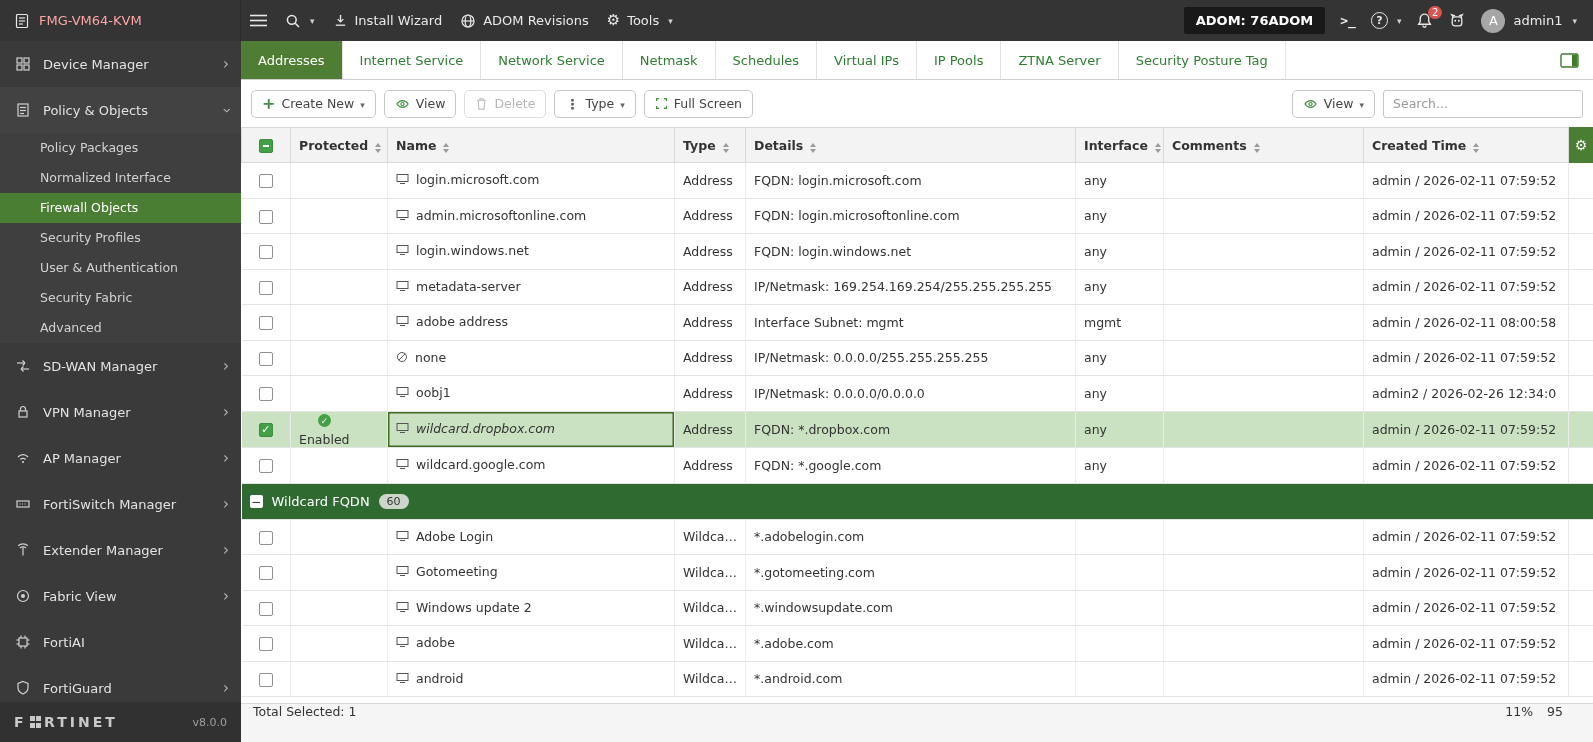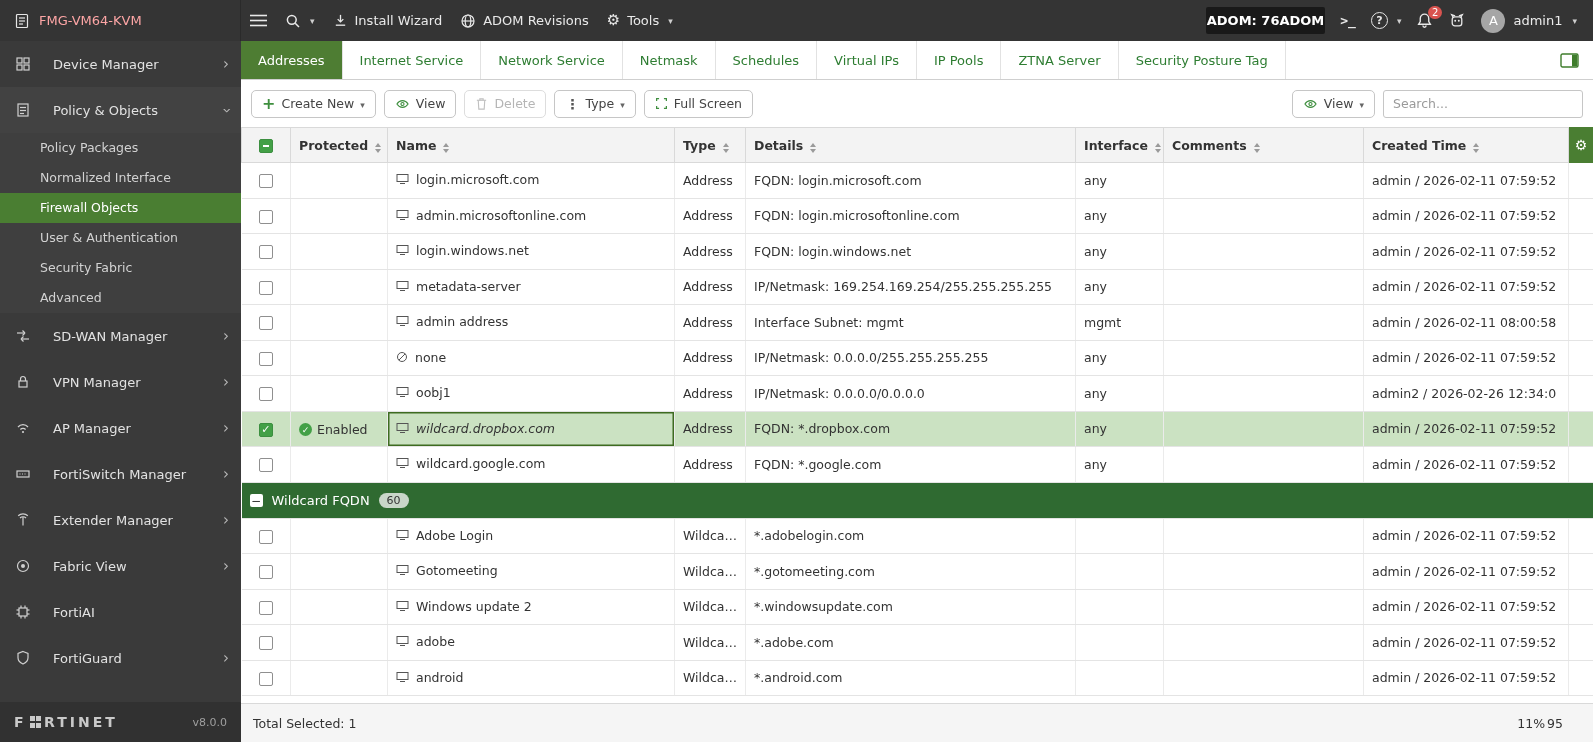--- a/index.html
+++ b/index.html
@@ -10,32 +10,32 @@
   
   .topbar { position:absolute; left:0; top:0; right:0; height:41px; background:#343434; display:flex; align-items:center; color:#ececec; z-index:5; }
   .brand { width:241px; height:41px; display:flex; align-items:center; gap:9px; padding-left:14px; flex:none; border-right:1px solid #2a2a2a; }
   .brand .b-icon svg { display:block; }
   .brand .b-name { font-size:13px; color:#fca5a5; white-space:nowrap; }
   .tb-btn { background:none; border:none; color:#e9e9e9; font-size:13px; display:flex; align-items:center; gap:7px; padding:0 9px; height:41px; cursor:pointer; font-family:inherit; }
   .tb-btn svg { display:block; }
   .caret-l::after { content:"▾"; font-size:9px; color:#cfcfcf; margin-left:2px; }
   .gear-glyph::before { content:"⚙"; font-size:15px; color:#e9e9e9; line-height:1; }
   .tb-right { margin-left:auto; display:flex; align-items:center; gap:15px; padding-right:16px; }
-  .adom-badge { background:#191919; color:#fff; font-weight:bold; font-size:13px; padding:6px 1px; border-radius:2px; white-space:nowrap; cursor:pointer; }
+  .adom-badge { background:#191919; color:#fff; font-weight:bold; font-size:13px; padding:6px 12px; border-radius:2px; white-space:nowrap; cursor:pointer; }
   .cli-icon::before { content:">_"; font-family:"DejaVu Sans Mono",monospace; font-size:13px; font-weight:bold; color:#e9e9e9; }
   .help-circle { width:17px; height:17px; border:1.5px solid #e6e6e6; border-radius:50%; display:inline-flex; align-items:center; justify-content:center; }
   .help-circle::before { content:"?"; font-size:11px; color:#e6e6e6; font-weight:bold; }
   .bell-wrap { position:relative; display:inline-flex; }
   .nbadge { position:absolute; top:-6px; right:-9px; background:#d9534f; color:#fff; border-radius:8px; font-size:10px; line-height:13px; padding:0 4px; min-width:14px; text-align:center; }
   .avatar { width:24px; height:24px; border-radius:50%; background:#a6a6a6; color:#fff; display:inline-flex; align-items:center; justify-content:center; font-size:13px; }
   .user { display:flex; align-items:center; gap:8px; cursor:pointer; font-size:13px; }
 
   
   .sidebar { position:absolute; left:0; top:41px; bottom:0; width:241px; background:#3a3a3a; color:#d6d6d6; z-index:4; overflow:hidden; }
-  .side-item { height:46px; display:flex; align-items:center; gap:22px; padding:0 12px 0 15px; font-size:13px; color:#e2e2e2; cursor:pointer; white-space:nowrap; }
+  .side-item { height:46px; display:flex; align-items:center; gap:12px; padding:0 12px 0 15px; font-size:13px; color:#e2e2e2; cursor:pointer; white-space:nowrap; }
   .side-item.active { background:#424242; }
   .side-item .side-icon { width:16px; flex:none; display:inline-flex; }
   .side-item .side-label { flex:1 1 auto; overflow:hidden; text-overflow:ellipsis; }
   .chev { color:#b9b9b9; font-size:15px; line-height:1; }
   .chev.right::before { content:"›"; }
   .chev.down::before { content:"›"; display:inline-block; transform:rotate(90deg); }
   .side-sub { background:#3f3f3f; }
   .side-sub-item { height:30px; line-height:30px; padding-left:40px; font-size:12.5px; color:#d2d2d2; cursor:pointer; white-space:nowrap; }
   .side-sub-item.selected { background:#4a7e32; color:#fff; }
   .side-footer { position:absolute; left:0; right:0; bottom:0; height:40px; background:#313131; display:flex; align-items:center; padding:0 14px; gap:10px; }
@@ -88,33 +88,33 @@
   td.name-focus { box-shadow:inset 0 0 0 1.5px #3e6b21;font-style:italic; }
   .c-name .row-icon { display:inline-block; vertical-align:-1px; margin-right:7px; }
   .c-name .name-text { vertical-align:0; }
 
   .cb { width:14px; height:14px; border:1px solid #8f8f8f; border-radius:2px; background:#fff; display:inline-block; position:relative; vertical-align:middle; cursor:pointer; }
   .cb.checked { background:#43a047; border-color:#3c8f40; }
   .cb.checked::after { content:"✓"; color:#fff; font-size:11px; position:absolute; left:1.5px; top:-1px; }
   .cb.ind { background:#43a047; border-color:#3c8f40; }
   .cb.ind::after { content:""; position:absolute; left:3px; top:5px; width:6px; height:2px; background:#fff; }
 
-  .enabled-badge { display:inline-flex; align-items:center; gap:5px; }
+  .enabled-badge { display:inline-flex; align-items:center; gap:5px;flex-direction:column; }
   .check-dot { width:13px; height:13px; border-radius:50%; background:#43a047; display:inline-flex; align-items:center; justify-content:center; }
   .check-dot::before { content:"✓"; color:#fff; font-size:9px; }
 
   tr.group-row td { background:#2f6a31; color:#fff; border-right:none; height:36px; }
   .collapse-box { width:13px; height:13px; background:#fff; border-radius:2px; display:inline-flex; align-items:center; justify-content:center; margin-right:9px; vertical-align:middle; cursor:pointer; }
   .collapse-box::before { content:"−"; color:#333; font-size:12px; line-height:1; }
   .group-label { font-size:13px; vertical-align:middle; }
   .group-count { background:#c9d6c9; color:#333; font-size:11px; border-radius:9px; padding:1px 8px; margin-left:9px; vertical-align:middle; }
 
   
-  .statusbar { height:39px; flex:none; background:#f5f5f5; border-top:1px solid #d9d9d9; display:flex; align-items:center; padding:0 12px; font-size:12.5px; color:#333; }
-  .sb-right { margin-left:auto; display:flex; gap:2px; padding-right:18px; }
+  .statusbar { height:39px; flex:none; background:#f5f5f5; border-top:1px solid #d9d9d9; display:flex; padding:0 12px; font-size:12.5px; color:#333; }
+  .sb-right { margin-left:auto; display:flex; gap:14px; padding-right:18px; }
 </style>
 </head>
 <body>
 
 <div class="app">
 
   <header class="topbar">
     <div class="brand">
       <span class="b-icon">
         <svg width="16" height="16" viewBox="0 0 16 16" fill="none" stroke="#e6e6e6" stroke-width="1.2">
@@ -226,20 +226,21 @@
               <line x1="5" y1="11.5" x2="9" y2="11.5"></line>
             </svg>
           </span>
           <span class="side-label">Policy &amp; Objects</span>
           <span class="chev down"></span>
         </div>
         <div class="side-sub">
           <div class="side-sub-item">Policy Packages</div>
           <div class="side-sub-item">Normalized Interface</div>
           <div class="side-sub-item selected">Firewall Objects</div>
+          <div class="side-sub-item">Security Profiles</div>
           <div class="side-sub-item">User &amp; Authentication</div>
           <div class="side-sub-item">Security Fabric</div>
           <div class="side-sub-item">Advanced</div>
         </div>
         <div class="side-item">
           <span class="side-icon">
             <svg width="16" height="16" viewBox="0 0 16 16" fill="none" stroke="#d0d0d0" stroke-width="1.2">
               <path d="M2 5h8"></path>
               <path d="M10 5 7.5 2.5M10 5 7.5 7.5"></path>
               <path d="M14 11H6"></path>
@@ -561,21 +562,21 @@
               <td class="c-comments"></td>
               <td class="c-created">admin / 2026-02-11 07:59:52</td>
               <td class="c-gear-spacer"></td>
             </tr>
             <tr>
               <td class="c-check"><span class="cb"></span></td>
               <td class="c-prot"></td>
               <td class="c-name"><span class="row-icon"><svg width="13" height="12" viewBox="0 0 13 12" fill="none" stroke="#555" stroke-width="1">
                     <rect x="1" y="1.5" width="11" height="7"></rect>
                     <line x1="4" y1="10.5" x2="9" y2="10.5"></line>
-                  </svg></span><span class="name-text">admin address</span></td>
+                  </svg></span><span class="name-text">adobe address</span></td>
               <td class="c-type">Address</td>
               <td class="c-details">Interface Subnet: mgmt</td>
               <td class="c-iface">mgmt</td>
               <td class="c-comments"></td>
               <td class="c-created">admin / 2026-02-11 08:00:58</td>
               <td class="c-gear-spacer"></td>
             </tr>
             <tr>
               <td class="c-check"><span class="cb"></span></td>
               <td class="c-prot"></td>

